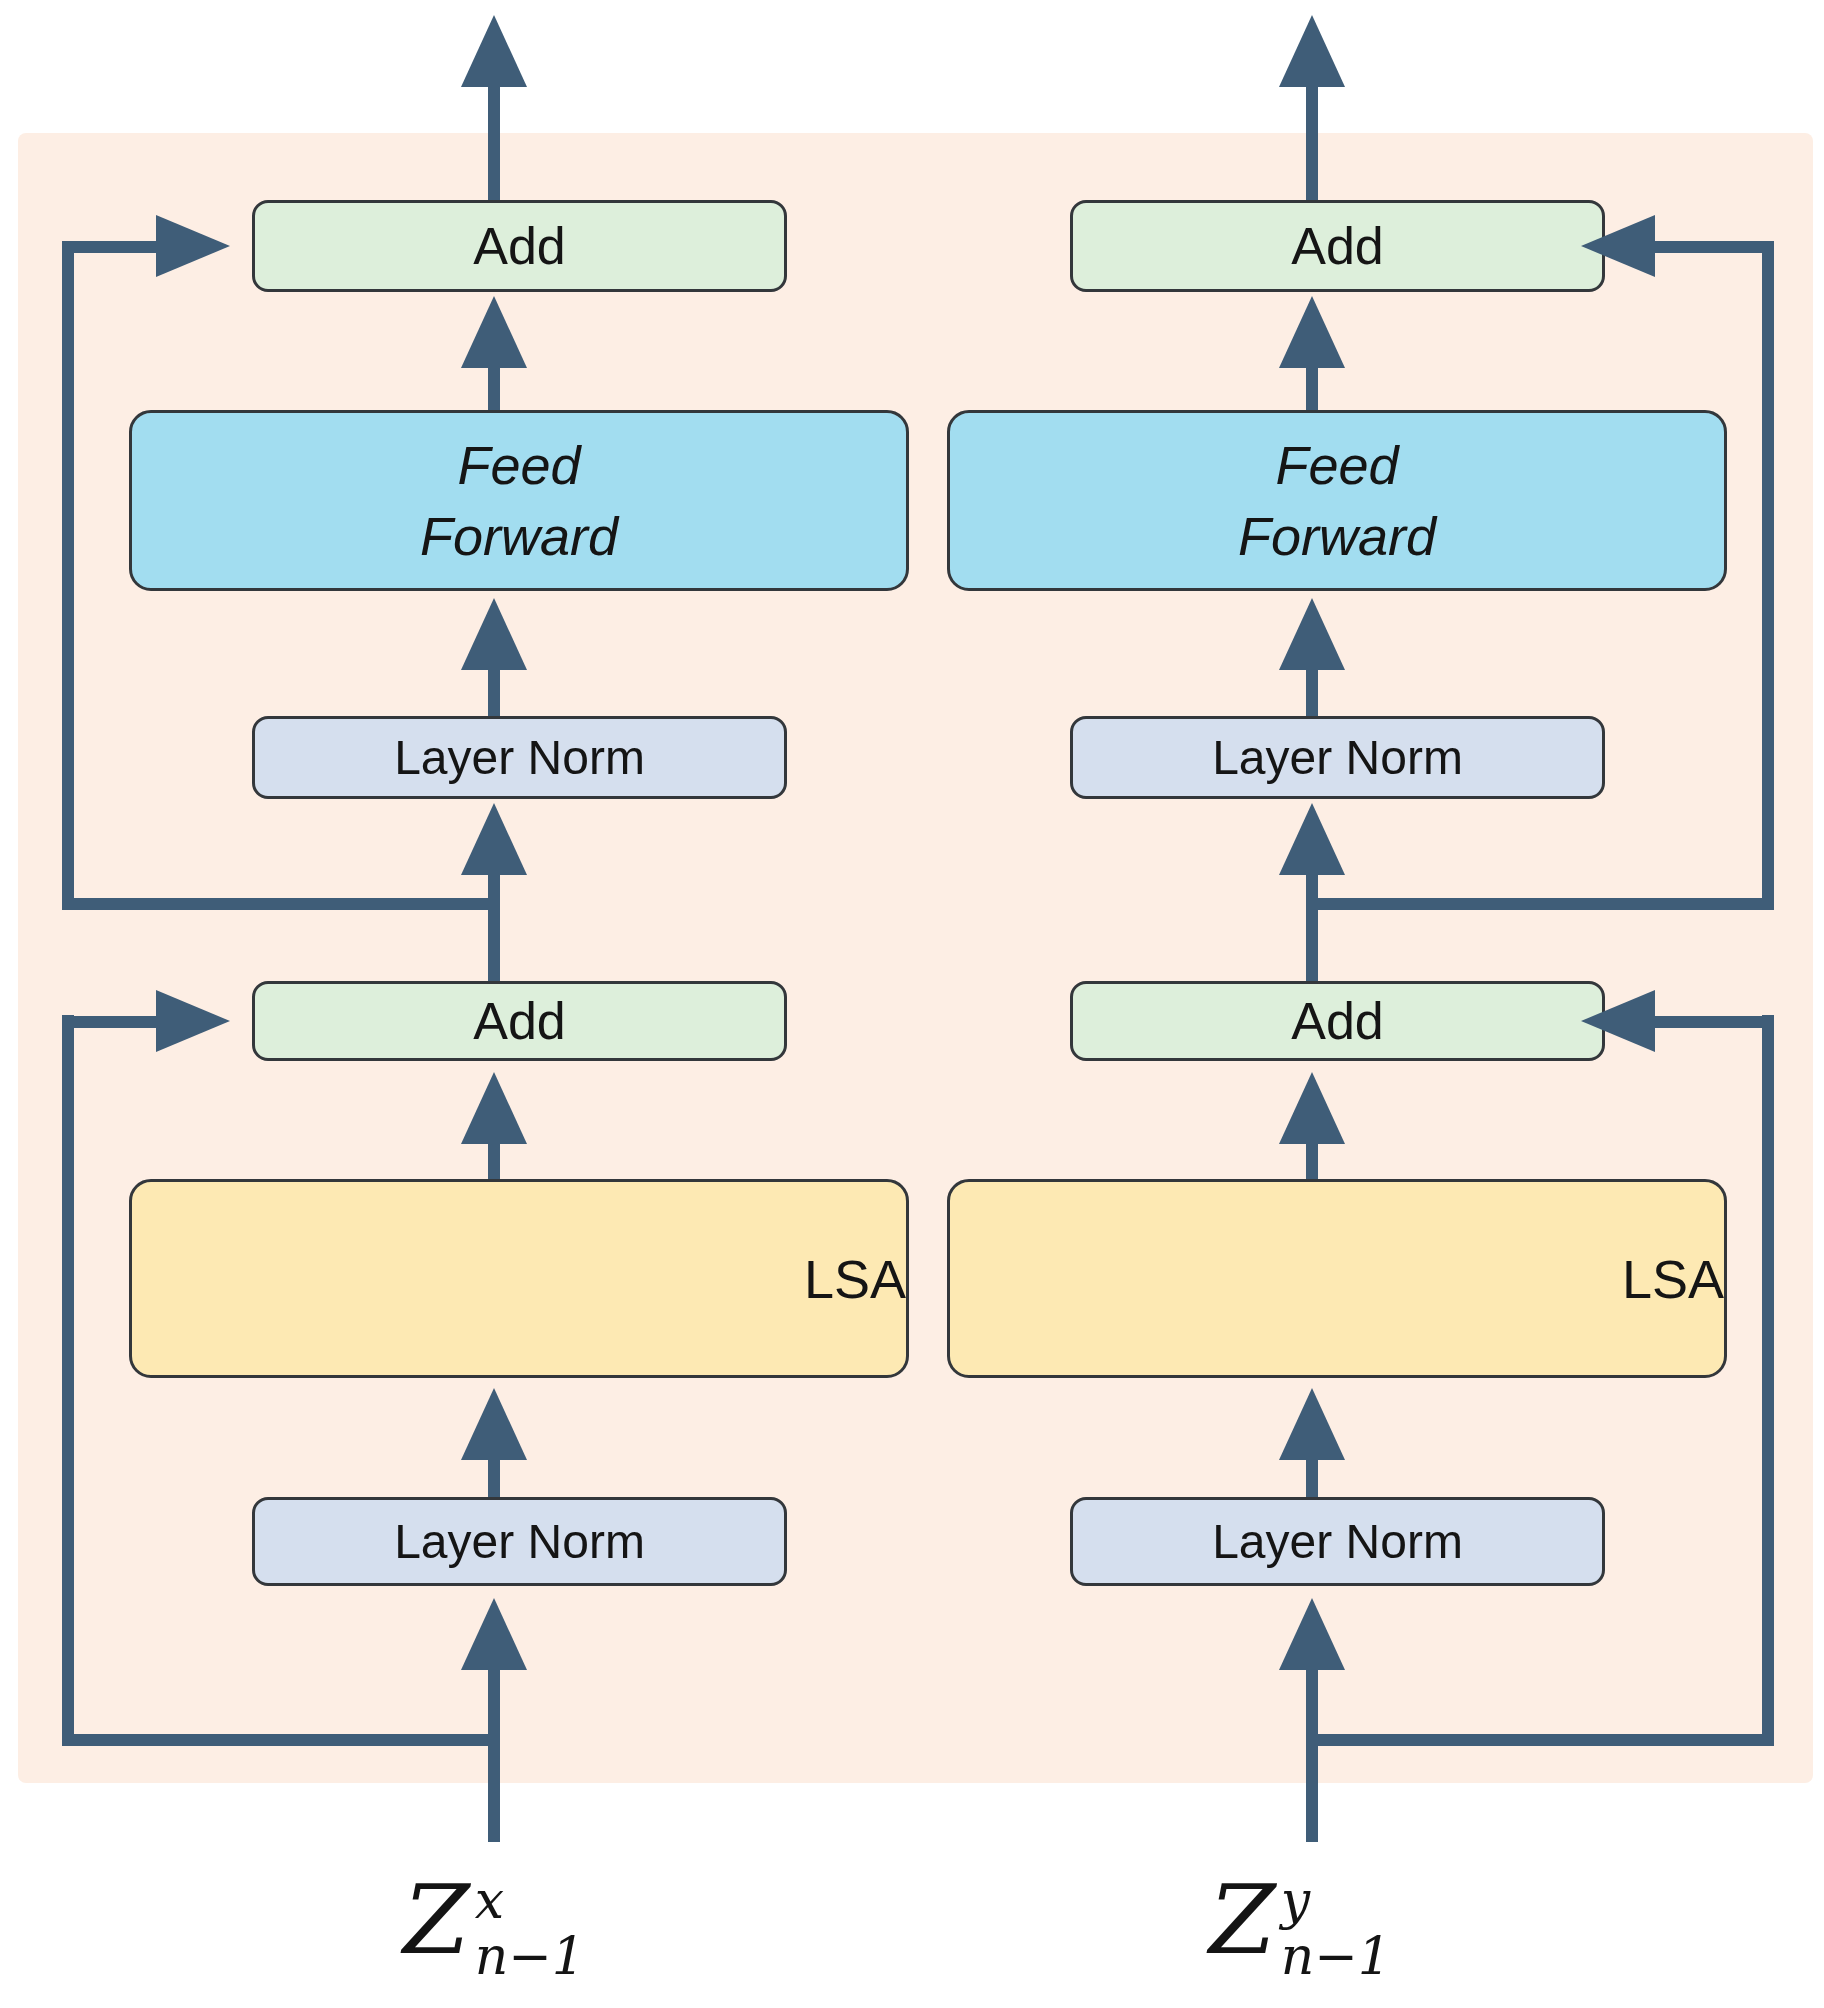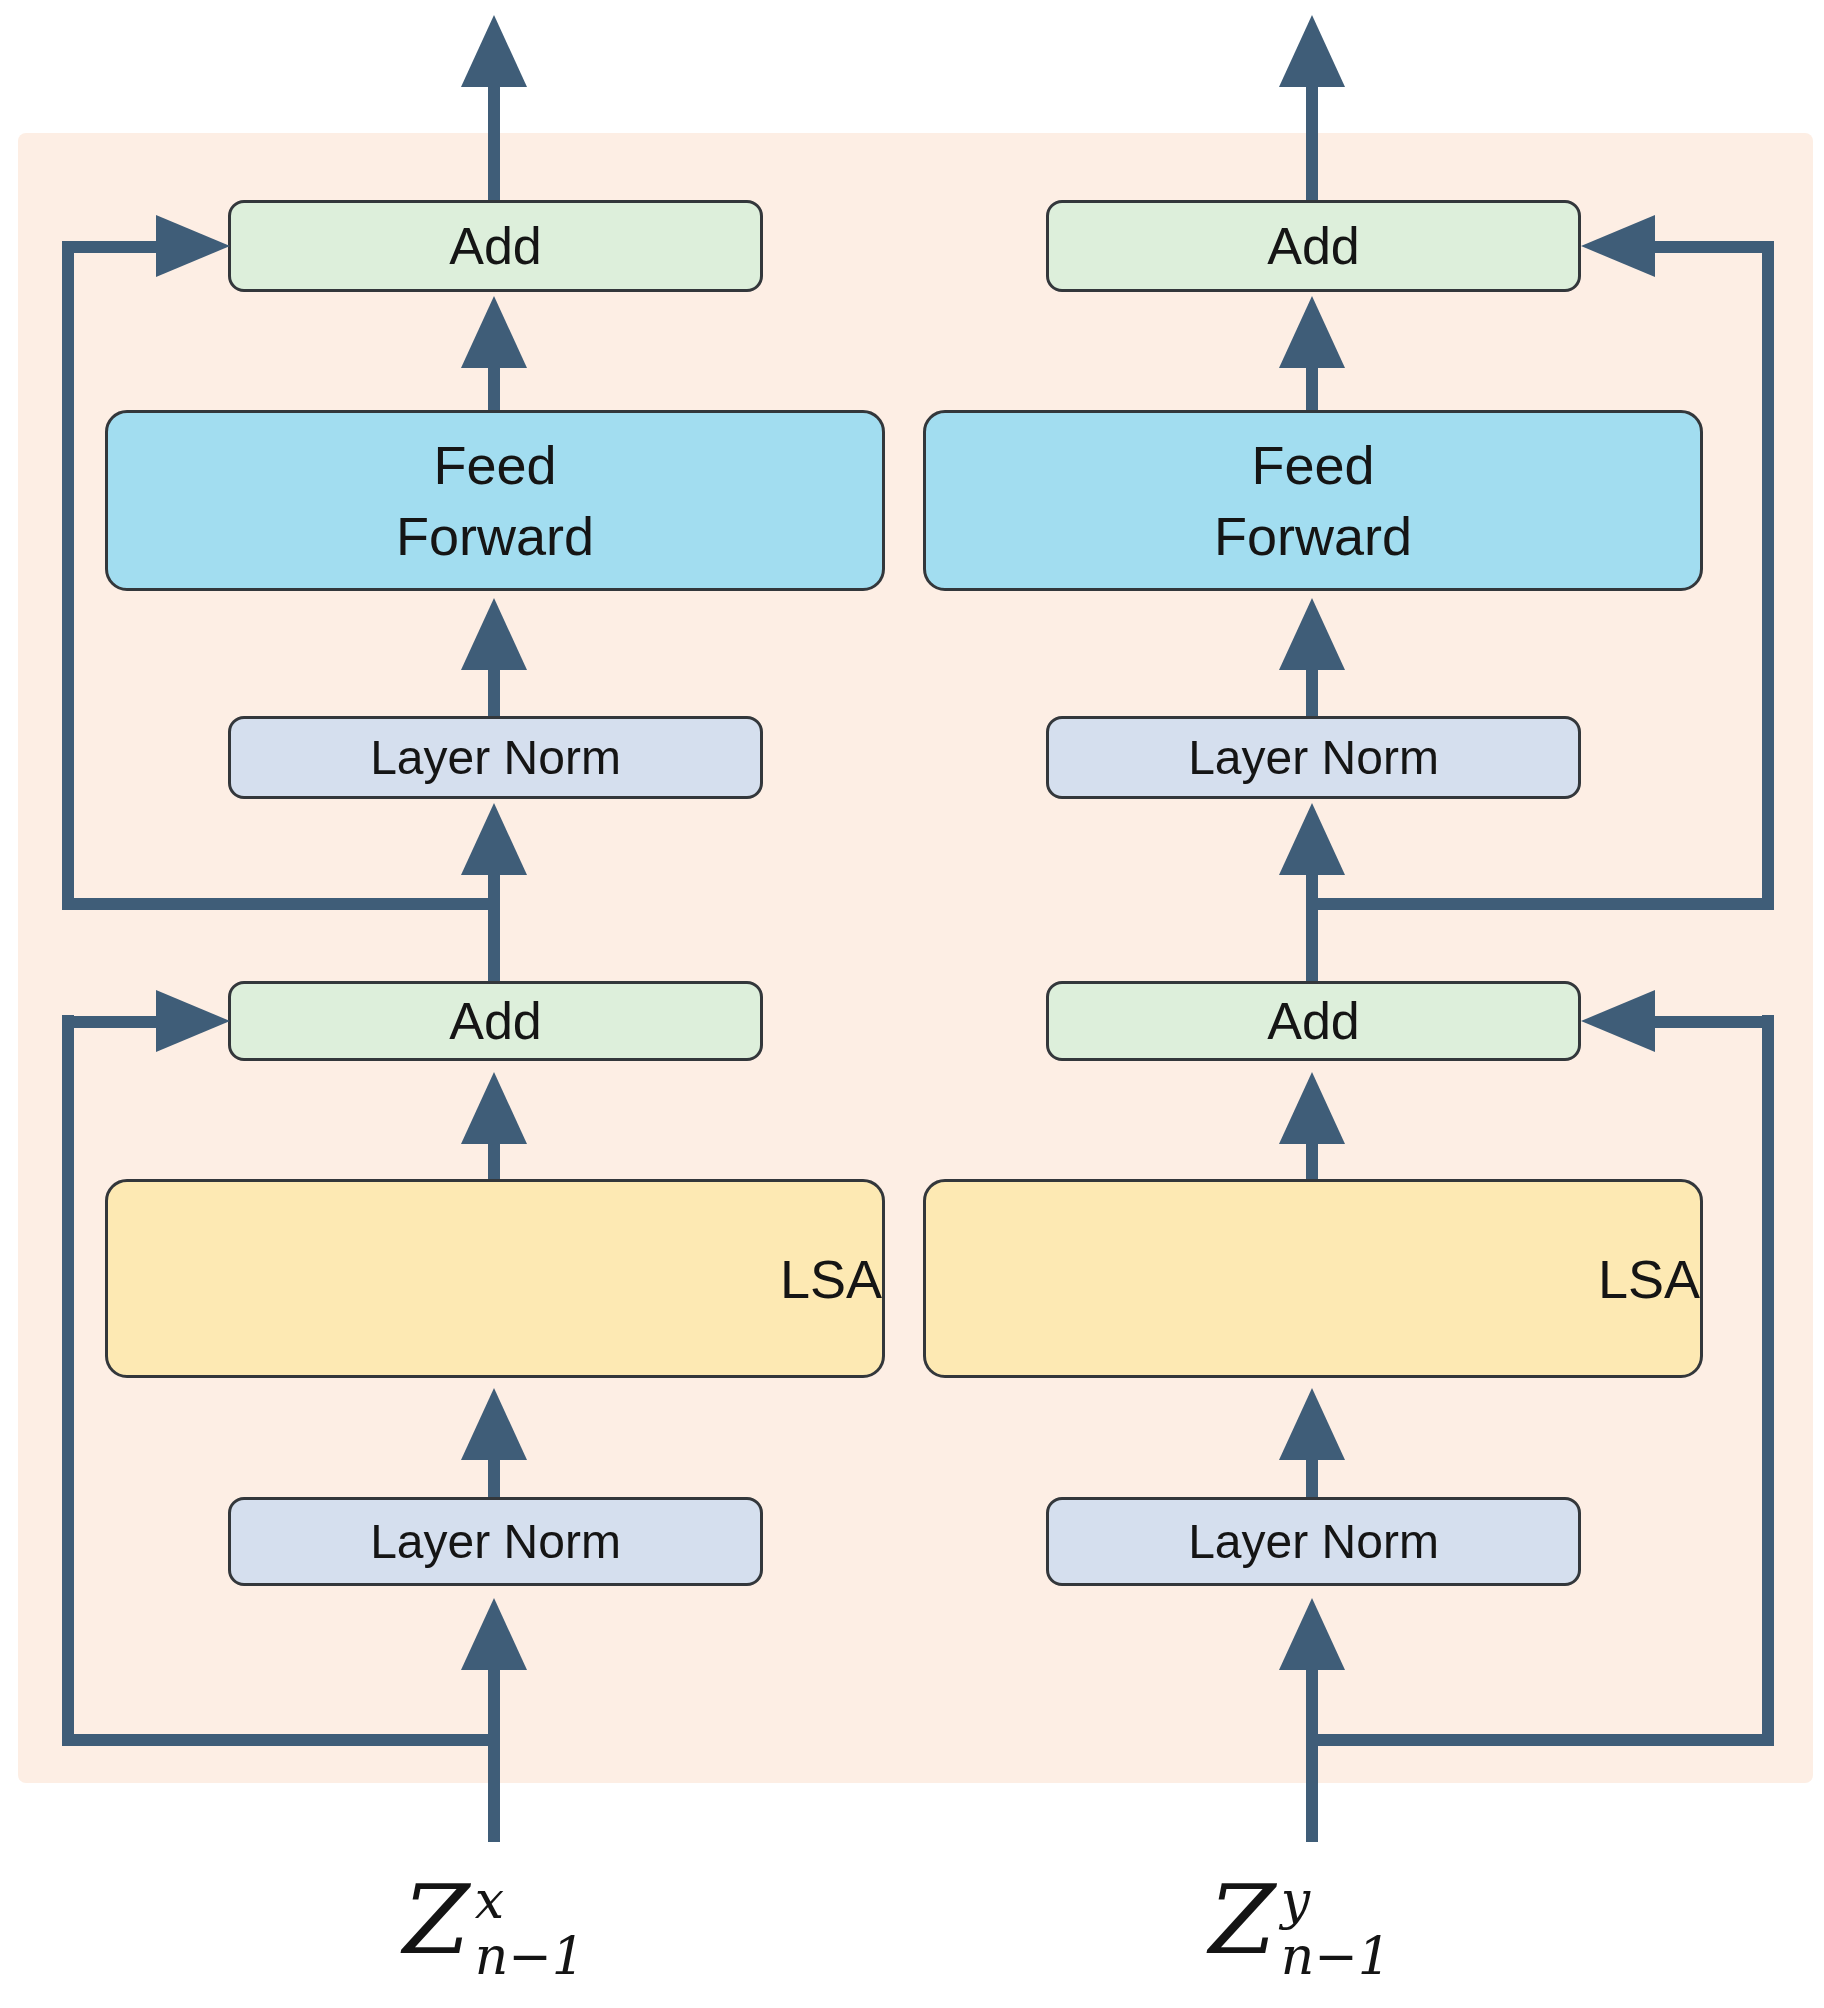--- a/index.html
+++ b/index.html
@@ -6,24 +6,24 @@
     --panel-bg:#fdeee4; --line:#3f5d78; --add-fill:#ddefdb; --feed-forward-fill:#a2ddf0;
     --layer-norm-fill:#d5dfee; --lsa-fill:#fde9b3; --box-border:#33373b; --text:#151515;
   }
   html,body{margin:0;padding:0;background:#ffffff;}
   .canvas{position:relative;width:1824px;height:2008px;background:#ffffff;overflow:hidden;
           font-family:"Liberation Sans",sans-serif;}
   .panel{position:absolute;left:18px;top:133px;width:1795px;height:1650px;
          background:var(--panel-bg);border-radius:8px;}
   .box{position:absolute;display:flex;align-items:center;justify-content:center;
        border:3px solid var(--box-border);box-sizing:border-box;color:var(--text);
-       text-align:center;}
+       text-align:center;margin-left:24px;}
   .small{border-radius:16px;font-size:52px;}
   .bfill-add{background:var(--add-fill);}
-  .bfill-ff{background:var(--feed-forward-fill);}
+  .bfill-ff{background:var(--feed-forward-fill);font-style:italic;}
   .bfill-ln{background:var(--layer-norm-fill);font-size:48px;}
   .bfill-lsa{background:var(--lsa-fill);font-size:56px;justify-content:flex-end;}
   .big{border-radius:22px;font-size:54px;}
   .prelines{white-space:pre-line;line-height:1.3;}
   .vline{position:absolute;width:12px;background:var(--line);}
   .hline{position:absolute;height:12px;background:var(--line);}
   .tri{position:absolute;width:0;height:0;}
   .tri.up{border-left:33px solid transparent;border-right:33px solid transparent;
           border-bottom:72px solid var(--line);}
   .tri.rightward{border-top:31px solid transparent;border-bottom:31px solid transparent;

